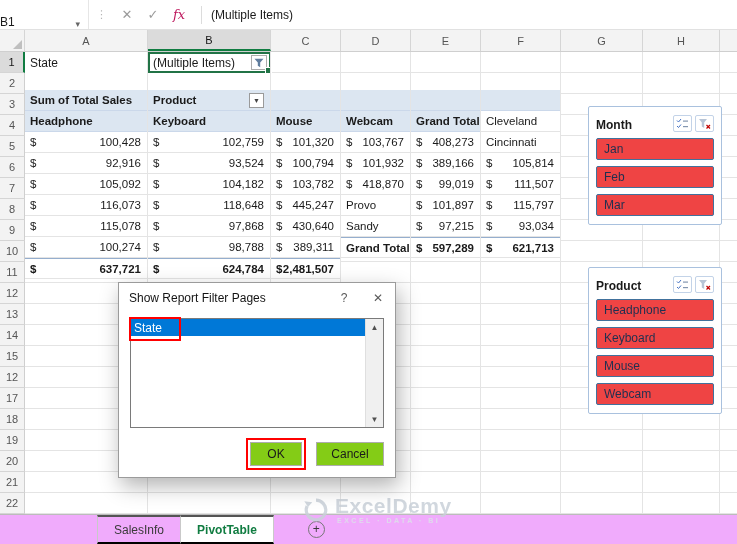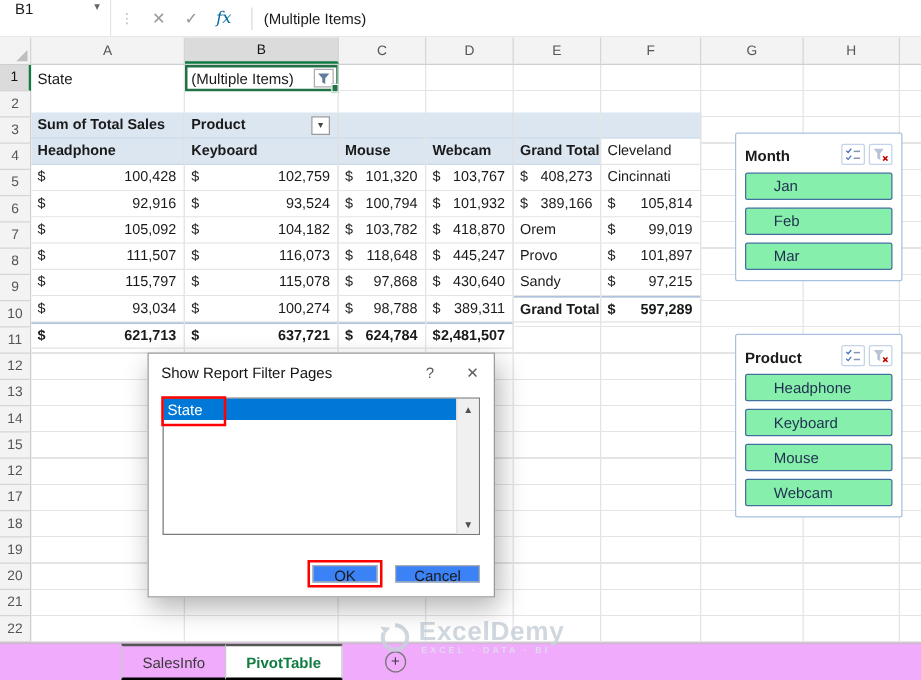--- a/index.html
+++ b/index.html
@@ -2,27 +2,27 @@
 <html><head>
 <meta charset="utf-8">
 <style>
   html,body{margin:0;padding:0;background:#fff}
   .screen{position:relative;width:737px;height:544px;background:#fff;overflow:hidden;
           font-family:"Liberation Sans",sans-serif;color:#1a1a1a}
 
   
   .formula-bar{position:absolute;top:0;left:0;width:737px;height:30px;background:#fff;
                border-bottom:1px solid #E1E1E1;display:flex;align-items:center;box-sizing:border-box}
-  .name-box{width:88px;height:100%;display:flex;align-items:flex-start;padding-left:12px;
+  .name-box{width:88px;height:100%;display:flex;align-items:flex-end;padding-left:0;
             box-sizing:border-box;font-size:12px;position:relative;cursor:default}
   .nb-arrow{position:absolute;right:8px;font-size:9px;color:#666}
   .nb-sep{width:1px;height:100%;background:#E6E6E6}
   .fb-dots{color:#b5b5b5;font-size:11px;padding:0 7px}
   .fb-btn{background:none;border:none;font-size:13px;color:#9b9b9b;width:26px;text-align:center;padding:0}
-  .fb-btn.fx{font-family:"DejaVu Serif",serif;font-style:italic;color:#0369a1}
+  .fb-btn.fx{font-family:"DejaVu Serif",serif;font-style:italic;color:#be185d}
   .fb-sep{width:1px;height:18px;background:#DCDCDC;margin:0 9px}
   .formula-text{font-size:12px;color:#1a1a1a}
 
   
   .col-headers{position:absolute;top:30px;left:0;width:737px;height:22px;background:#F3F3F3;
                display:flex;border-bottom:1px solid #CFCFCF;box-sizing:border-box}
   .corner{width:25px;height:100%;border-right:1px solid #D5D5D5;position:relative;background:#F3F3F3;box-sizing:border-box}
   .corner-tri{position:absolute;right:2px;bottom:2px;width:0;height:0;
               border-left:9px solid transparent;border-bottom:9px solid #BFBFBF}
   .col-h{display:flex;align-items:center;justify-content:center;font-size:11px;color:#555;
@@ -60,22 +60,22 @@
           display:flex;align-items:center;justify-content:center;margin-left:auto;padding:0}
 
   
   .slicer{position:absolute;width:134px;background:#fff;border:1px solid #A9C1DE;border-radius:2px;
           padding:5px 7px 8px;box-sizing:border-box;z-index:2}
   .slicer-head{display:flex;align-items:flex-end;height:20px}
   .slicer-title{font-weight:bold;font-size:12px}
   .slicer-btns{margin-left:auto;display:flex;gap:3px}
   .slicer-btn{width:19px;height:17px;border:1px solid #C3D3E8;border-radius:2px;background:#fff;
               display:flex;align-items:center;justify-content:center;padding:0}
-  .slicer-item{height:22px;margin-top:6px;border:1px solid #41719C;border-radius:2px;background:#86efac;
-               display:flex;align-items:center;padding-left:22px;font-size:12px;color:#1F3050;box-sizing:border-box}
+  .slicer-item{height:22px;margin-top:6px;border:1px solid #41719C;border-radius:2px;background:#ef4444;
+               display:flex;align-items:center;padding-left:7px;font-size:12px;color:#1F3050;box-sizing:border-box}
   .slicer-month{left:588px;top:106px}
   .slicer-product{left:588px;top:267px}
 
   
   .dialog{position:absolute;left:118px;top:282px;width:278px;height:196px;background:#fff;
           border:1px solid #9b9b9b;box-shadow:3px 8px 20px rgba(0,0,0,.3);z-index:10;box-sizing:border-box}
   .dlg-title{height:30px;display:flex;align-items:center;padding-left:10px;font-size:12px;color:#141414}
   .dlg-btns{margin-left:auto;display:flex;height:100%}
   .dlg-help,.dlg-close{width:34px;height:100%;display:flex;align-items:center;justify-content:center;
                        background:none;border:none;font-size:12px;color:#5a5a5a;padding:0}
@@ -84,21 +84,21 @@
   .listbox{position:relative;margin-top:5px;height:110px;border:1px solid #7A7A7A;background:#fff;box-sizing:border-box}
   .list-item{height:17px;background:#0078D7;color:#fff;font-size:12px;display:flex;align-items:center;
              padding-left:3px;width:calc(100% - 17px);box-sizing:border-box}
   .red-state{position:absolute;left:-2px;top:-2px;width:48px;height:20px;border:2px solid #FF0000;z-index:3}
   .scrollbar{position:absolute;right:0;top:0;bottom:0;width:17px;background:#F0F0F0;border-left:1px solid #DFDFDF;
              display:flex;flex-direction:column;justify-content:space-between}
   .scroll-arrow{height:16px;display:flex;align-items:center;justify-content:center;font-size:8px;color:#505050;
                 background:none;border:none;padding:0}
   .dlg-actions{position:absolute;bottom:7px;right:11px;display:flex;align-items:center;gap:10px}
   .red-ok{border:2px solid #FF0000;padding:2px;line-height:0}
-  .btn{height:14px;background:#3b82f6;border:1px solid #ADADAD;font-size:12px;color:#1a1a1a;box-sizing:border-box}
+  .btn{height:24px;background:#84cc16;border:1px solid #ADADAD;font-size:12px;color:#1a1a1a;box-sizing:border-box}
   .btn-ok{width:52px}
   .btn-cancel{width:68px}
 
   
   .tabbar{position:absolute;left:0;top:514px;width:737px;height:30px;background:#f0abfc;
           border-top:1px solid #BCBCBC;display:flex;align-items:stretch;box-sizing:border-box;z-index:4}
   .tab-spacer{width:98px}
   .tab{display:flex;align-items:center;padding:0 16px;font-size:12px;color:#3a3a3a;
        border-right:1px solid #C9C9C9;border-left:1px solid #C9C9C9;margin-left:-1px;background:none}
   .tab.active{background:#fff;color:#107C41;font-weight:bold}
@@ -257,21 +257,20 @@
           <span class="val">104,182</span>
         </div>
         <div class="pcell money">
           <span class="cur">$</span>
           <span class="val">103,782</span>
         </div>
         <div class="pcell money">
           <span class="cur">$</span>
           <span class="val">418,870</span>
         </div>
-        <div class="pcell plabel">Orem</div>
         <div class="pcell money">
           <span class="cur">$</span>
           <span class="val">99,019</span>
         </div>
         <div class="pcell money">
           <span class="cur">$</span>
           <span class="val">111,507</span>
         </div>
         <div class="pcell money">
           <span class="cur">$</span>

